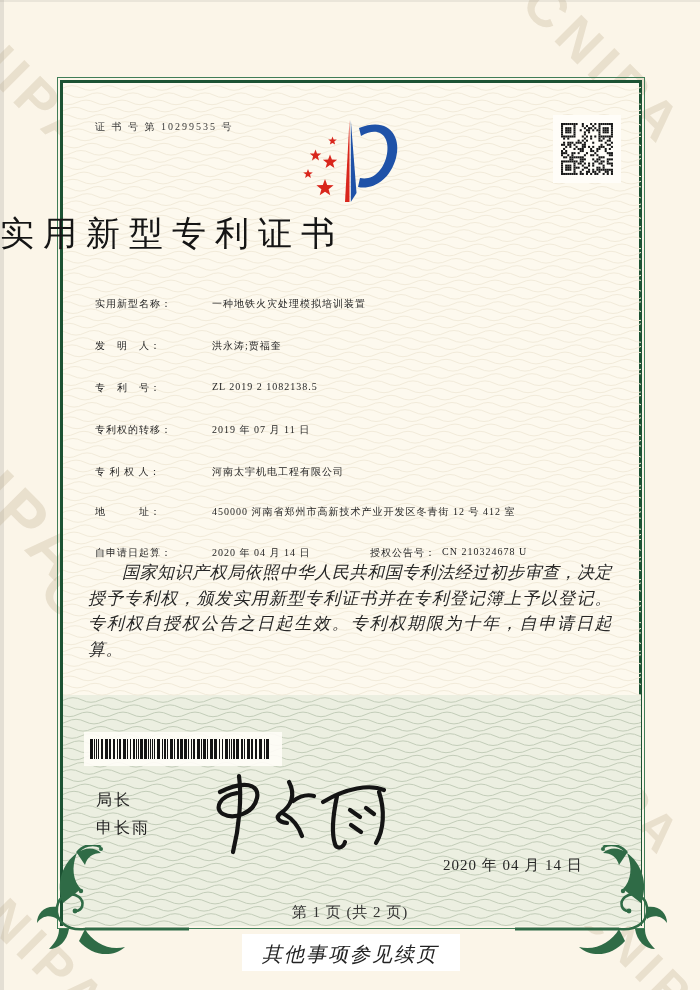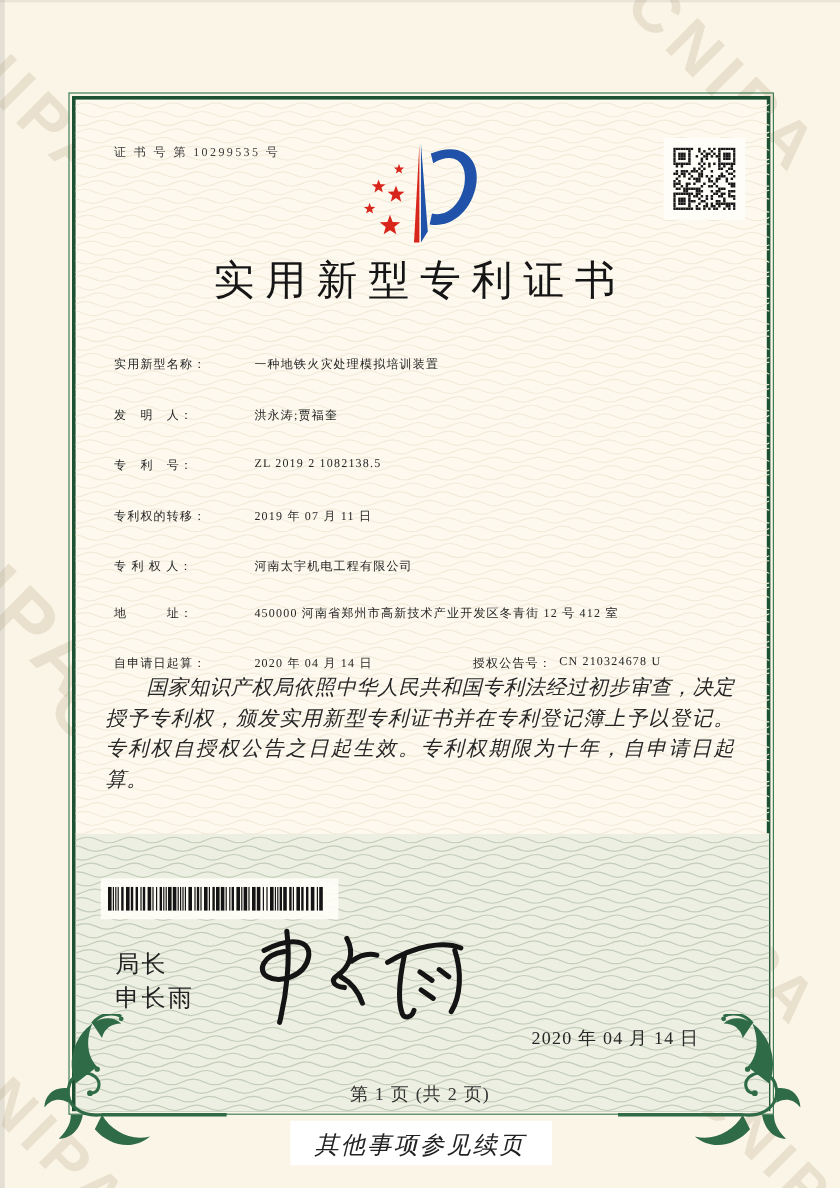--- a/index.html
+++ b/index.html
@@ -26,44 +26,44 @@
   #waves{position:absolute; left:63px; top:83px;}
 
   .certno{position:absolute; left:95px; top:120px; font-size:10px; letter-spacing:2px; color:#3a3a3a;}
 
   #logo{position:absolute; left:288px; top:106px;}
 
   .qr-patch{position:absolute; left:553px; top:115px; width:68px; height:68px; background:#fffdf8;}
   #qr{position:absolute; left:561px; top:123px;}
 
   .title{
-    position:absolute; left:0; top:211px; width:100%; text-align:center;
+    position:absolute; left:0; top:211px; width:100%; text-align:left;
     font-size:34px; letter-spacing:9px; color:#151515; font-weight:500;
   }
 
   .frow{position:absolute; left:95px; display:flex; font-size:10px; letter-spacing:1px; color:#262626;}
   .flabel{width:117px; flex:none; white-space:nowrap;}
   .fvalue{width:442px;}
   .fvalue.nowrap{white-space:nowrap; width:auto;}
   .frow .group2{position:absolute; left:275px; top:0; display:flex; white-space:nowrap;}
-  .frow .group2 .flabel{width:auto; margin-right:6px;margin-left:24px;}
+  .frow .group2 .flabel{width:auto; margin-right:6px;}
 
   .paras{
     position:absolute; left:88px; top:560px; width:524px;
     font-size:17px; line-height:25.5px; font-style:italic; color:#262626;
     text-align:justify; letter-spacing:.5px;
   }
   .paras p{margin:0; text-indent:2em;}
 
   .bc-patch{position:absolute; left:84px; top:732px; width:198px; height:34px; background:rgba(255,253,247,.9);}
   #barcode{position:absolute; left:90px; top:739px;}
 
   .sig-label{
     position:absolute; left:96px; font-family:"Liberation Sans","DejaVu Sans",sans-serif;
-    font-size:20px; color:#222; letter-spacing:2px;
+    font-size:16px; color:#222; letter-spacing:2px;
   }
   #sig{position:absolute; left:188px; top:770px;}
 
   .issue-date{position:absolute; left:443px; top:856px; font-size:15px; letter-spacing:1px; color:#262626;}
 
   .pageinfo{position:absolute; left:0; top:903px; width:100%; text-align:center; font-size:15px; color:#333; letter-spacing:1px;}
 
   .note-box{position:absolute; left:242px; top:934px; width:218px; height:37px; background:#ffffff;}
   .note-text{
     position:absolute; left:0; top:941px; width:100%; text-align:center;

